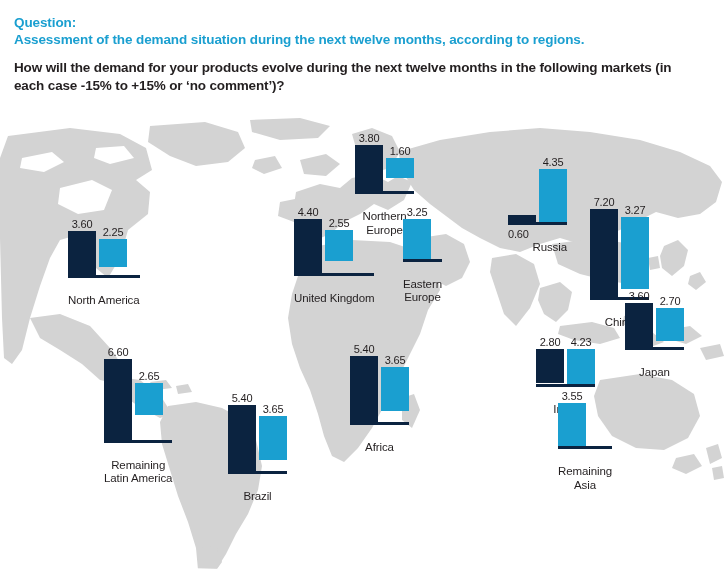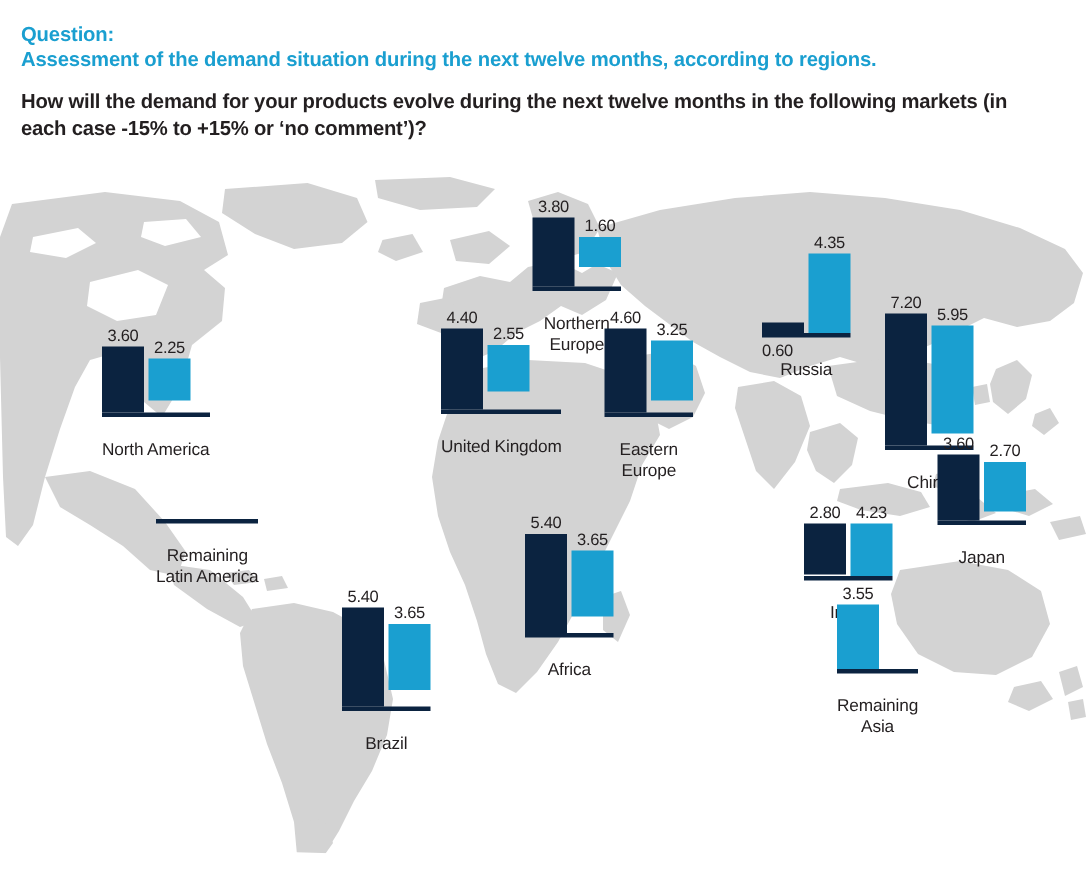--- a/index.html
+++ b/index.html
@@ -196,54 +196,50 @@
               <div class="bar innovators" style="height: 19.52px;"></div>
             </div>
           </div>
           <div class="baseline"></div>
           <div class="cluster-label">Northern
 Europe</div>
         </div>
         <div class="cluster" style="left: 403px; top: 88px;">
           <div class="bars">
             <div class="bar-wrap">
-              <div class="bar-val">4.60</div>
-              <div class="bar generics" style="height: 56.12px;"></div>
-            </div>
-            <div class="bar-wrap">
               <div class="bar-val">3.25</div>
               <div class="bar innovators" style="height: 39.65px;"></div>
             </div>
           </div>
           <div class="baseline"></div>
           <div class="cluster-label">Eastern
 Europe</div>
         </div>
         <div class="cluster russia" style="left: 508px; top: 38px;">
           <div class="bars">
             <div class="bar-wrap" style="position: relative; align-items: flex-end;">
               <div class="bar generics" style="height: 7.32px;"></div>
               <div class="bar-val" style="position: absolute; top: 13.32px; left: 0px;">0.60</div>
             </div>
             <div class="bar-wrap">
               <div class="bar-val">4.35</div>
               <div class="bar innovators" style="height: 53.07px;"></div>
             </div>
           </div>
           <div class="baseline"></div>
-          <div class="cluster-label" style="margin-top: 16px;">Russia</div>
+          <div class="cluster-label" style="margin-top: 16px; text-align: right;">Russia</div>
         </div>
         <div class="cluster" style="left: 590px; top: 78px;">
           <div class="bars">
             <div class="bar-wrap">
               <div class="bar-val">7.20</div>
               <div class="bar generics" style="height: 87.84px;"></div>
             </div>
             <div class="bar-wrap">
-              <div class="bar-val">5.95</div>
+              <div class="bar-val">3.27</div>
               <div class="bar innovators" style="height: 72.59px;"></div>
             </div>
           </div>
           <div class="baseline"></div>
           <div class="cluster-label">China</div>
         </div>
         <div class="cluster" style="left: 625px; top: 172px;">
           <div class="bars">
             <div class="bar-wrap">
               <div class="bar-val">3.60</div>
@@ -304,20 +300,30 @@
             </div>
             <div class="bar-wrap">
               <div class="bar-val">3.65</div>
               <div class="bar innovators" style="height: 44.53px;"></div>
             </div>
           </div>
           <div class="baseline"></div>
           <div class="cluster-label">Brazil</div>
         </div>
         <div class="cluster" style="left: 104px; top: 228px;">
+          <div class="bars">
+            <div class="bar-wrap">
+              <div class="bar-val">6.60</div>
+              <div class="bar generics" style="height: 80.52px;"></div>
+            </div>
+            <div class="bar-wrap">
+              <div class="bar-val">2.65</div>
+              <div class="bar innovators" style="height: 32.33px;"></div>
+            </div>
+          </div>
           <div class="baseline"></div>
           <div class="cluster-label">Remaining
 Latin America</div>
         </div>
       </div>
 
   </div>
 </div>
 
 </body></html>

